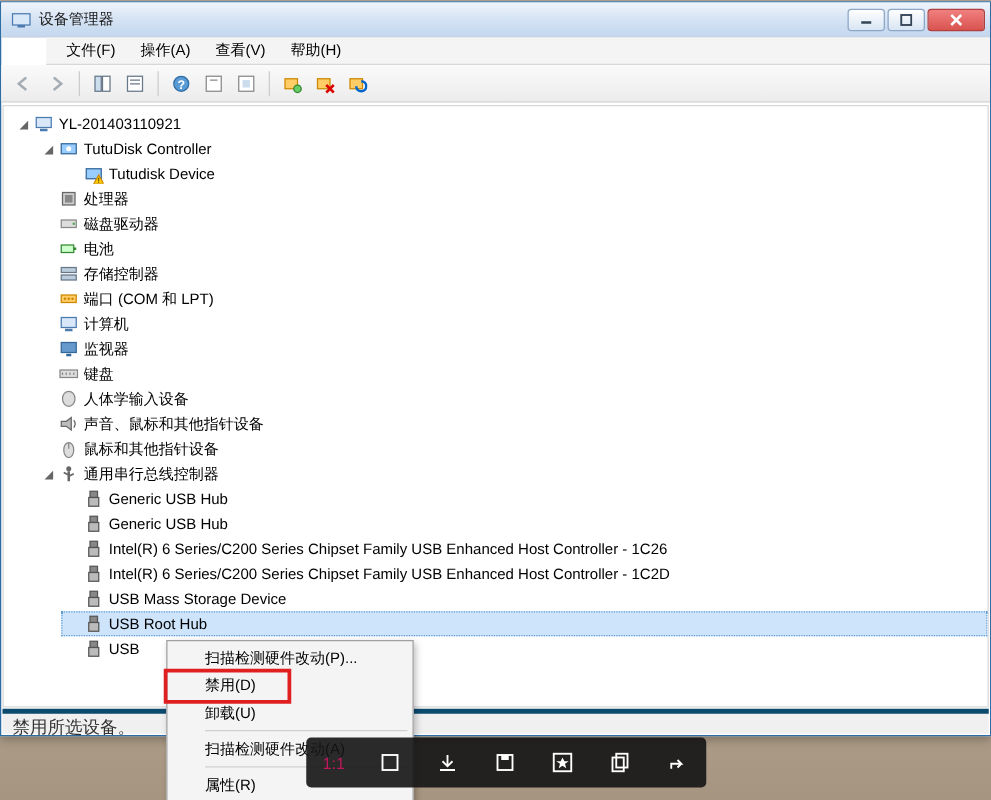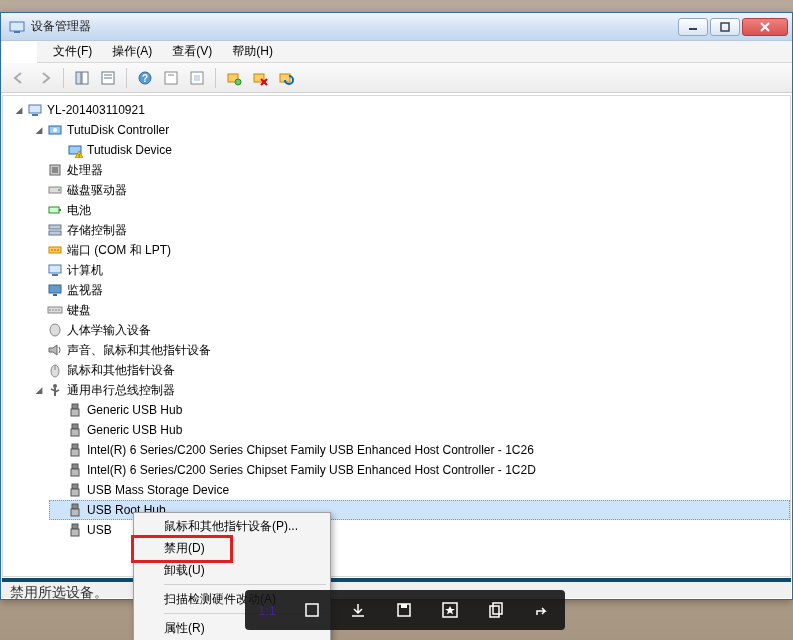--- a/index.html
+++ b/index.html
@@ -1,19 +1,19 @@
 <!DOCTYPE html>
 <html><head>
 <meta charset="utf-8">
 <style>
 * { margin: 0; padding: 0; box-sizing: border-box; font-family: "Microsoft YaHei", "SimSun", Tahoma, sans-serif; }
 html, body { width: 793px; height: 640px; overflow: hidden; }
 body { background: linear-gradient(180deg,#b8a89a 0%,#cfc0b0 40%,#a69580 100%); position: relative; }
 
-.window { position: absolute; left: 0; top: 12px; width: 793px; height: 588px; background: #fff; border: 1px solid #2e6da4; box-shadow: 0 2px 8px rgba(0,0,0,.3); }
+.window { position: absolute; left: 0; top: 1px; width: 793px; height: 588px; background: #fff; border: 1px solid #2e6da4; box-shadow: 0 2px 8px rgba(0,0,0,.3); }
 .titlebar { height: 28px; background: linear-gradient(180deg,#f0f5fb 0%,#d5e3f4 50%,#c3d7ee 100%); display: flex; align-items: center; padding: 0 4px 0 8px; border-bottom: 1px solid #b8c9de; }
 .titlebar .app-icon { width: 16px; height: 16px; margin-right: 6px; }
 .titlebar .title { font-size: 12px; color: #1a1a1a; flex: 1; }
 .winbtns { display: flex; gap: 2px; }
 .winbtn { width: 30px; height: 18px; border: 1px solid #8ea7c7; border-radius: 3px; background: linear-gradient(180deg,#fff,#d8e5f4); display: flex; align-items: center; justify-content: center; font-size: 10px; color: #345; cursor: pointer; }
 .winbtn.close { width: 46px; background: linear-gradient(180deg,#f08080,#d9534f); border-color: #b04040; color: #fff; font-weight: bold; }
 
 .menubar { height: 22px; background: #f4f4f4; border-bottom: 1px solid #d8d8d8; display: flex; align-items: center; padding: 0 6px; font-size: 12px; margin-left: 36px; }
 .menuitem { padding: 2px 10px; cursor: pointer; }
 
@@ -33,21 +33,21 @@
 .nicon { width: 16px; height: 16px; margin-right: 4px; display: flex; align-items: center; justify-content: center; }
 .nicon svg { width: 16px; height: 16px; }
 
 .statusbar { position: absolute; left: 1px; right: 1px; bottom: 1px; height: 20px; background: #f0f0f0; border-top: 4px solid #0c4a6e; font-size: 14px; padding: 2px 8px; color: #333; }
 
 .ctxmenu { position: absolute; left: 133px; top: 512px; width: 198px; background: #f4f4f4; border: 1px solid #a0a0a0; box-shadow: 2px 2px 6px rgba(0,0,0,.3); font-size: 12px; padding: 2px; z-index: 10; }
 .ctxitem { height: 22px; display: flex; align-items: center; padding: 0 20px 0 28px; cursor: pointer; }
 .ctxsep { height: 1px; background: #d0d0d0; margin: 3px 2px 3px 28px; }
 .highlight-red { position: absolute; border: 3px solid #e02020; pointer-events: none; z-index: 11; }
 
-.taskbar-overlay { position: absolute; left: 245px; bottom: 10px; width: 320px; height: 40px; background: rgba(20,20,20,.9); border-radius: 4px; display: flex; align-items: center; justify-content: space-around; color: #4c1d95; font-size: 12px; z-index: 20; }
+.taskbar-overlay { position: absolute; left: 245px; bottom: 10px; width: 320px; height: 40px; background: rgba(20,20,20,.9); border-radius: 4px; display: flex; align-items: center; justify-content: space-around; color: #be185d; font-size: 12px; z-index: 20; }
 .ovitem { width: 32px; height: 32px; display: flex; align-items: center; justify-content: center; cursor: pointer; }
 .ovtext { font-size: 13px; padding: 0 6px; }
 
 
 .treearea::-webkit-scrollbar { width: 17px; }
 .treearea::-webkit-scrollbar-track { background: #f0f0f0; border-left: 1px solid #ddd; }
 .treearea::-webkit-scrollbar-thumb { background: #c8c8c8; border: 1px solid #a8a8a8; }
 </style>
 </head>
 <body>
@@ -437,21 +437,21 @@
         </ul>
       </div>
   </div>
 
   <div class="statusbar">
     <span>禁用所选设备。</span>
   </div>
 </div>
 
 <div class="ctxmenu">
-  <div class="ctxitem">鼠标和其他指针设备(P)...</div>
+  <div class="ctxitem">扫描检测硬件改动(P)...</div>
   <div class="ctxitem">禁用(D)</div>
   <div class="ctxitem">卸载(U)</div>
   <div class="ctxsep"></div>
   <div class="ctxitem">扫描检测硬件改动(A)</div>
   <div class="ctxsep"></div>
   <div class="ctxitem">属性(R)</div>
 </div>
 
 <div class="highlight-red" style="left:131px; top:535px; width:102px; height:28px;"></div>
 

